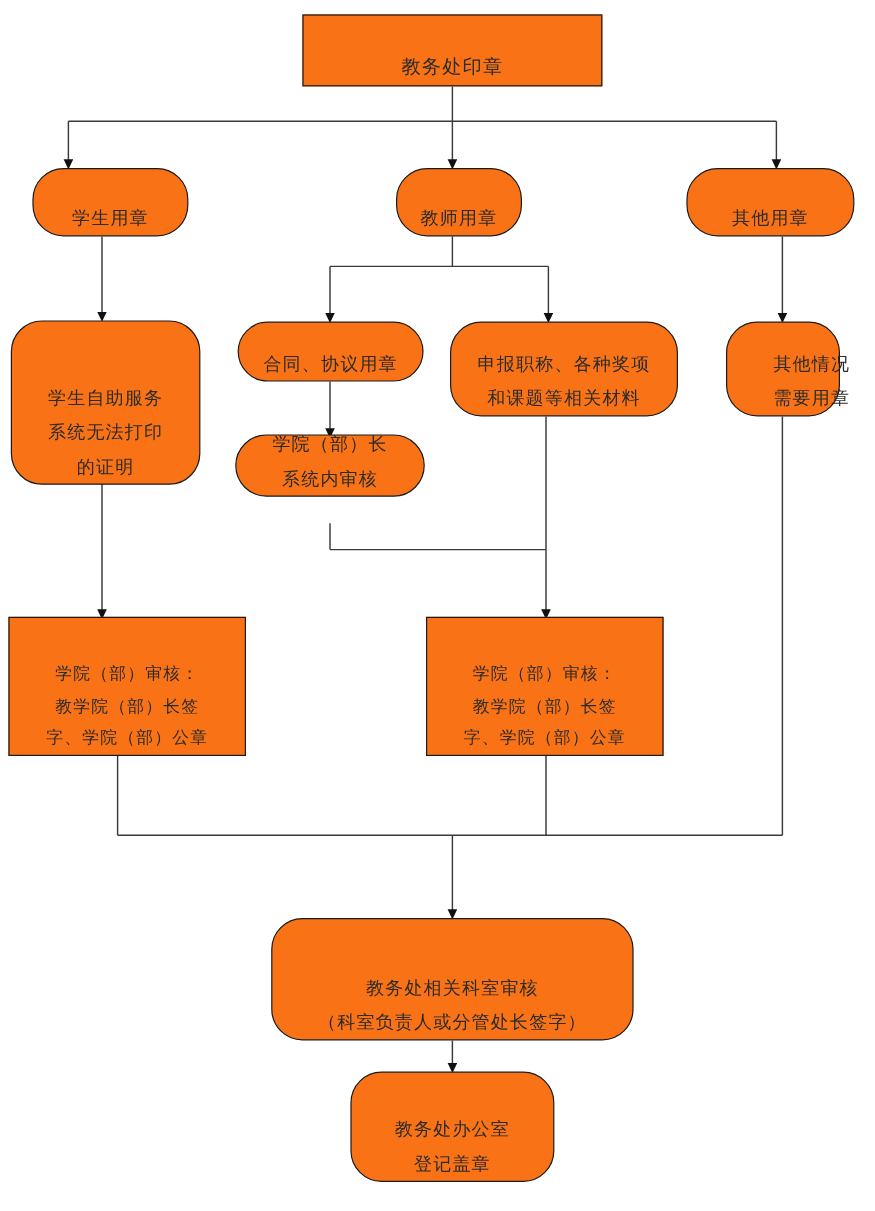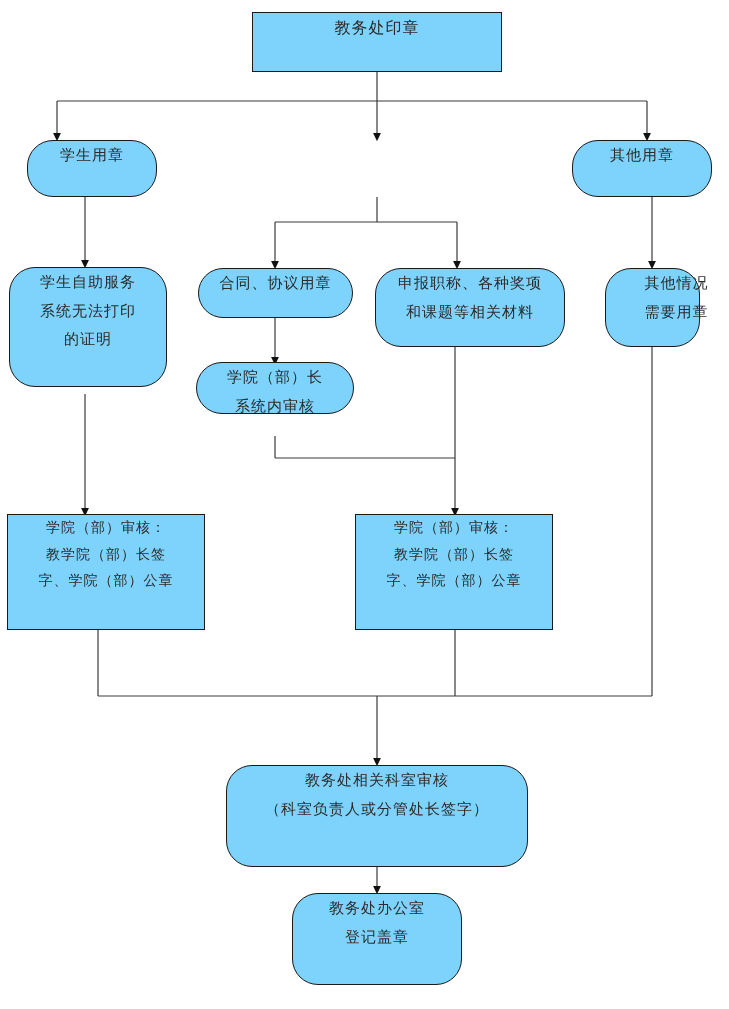--- a/index.html
+++ b/index.html
@@ -20,30 +20,29 @@
     left: 0;
     top: 0;
     width: 729px;
     height: 1009px;
     pointer-events: none;
   }
   .node {
     position: absolute;
     box-sizing: border-box;
     border: 1.5px solid #1a1a1a;
-    background: #7dd3fc;
+    background: #f97316;
     display: flex;
     flex-direction: column;
     align-items: center;
-    justify-content: flex-start;
+    justify-content: flex-end;
     color: #2b2b2b;
     letter-spacing: 1px;
     text-align: center;
     line-height: 1.9;
-    font-family: Liberation Serif, serif;
   }
   .node .ln {
     display: block;
     white-space: nowrap;
   }
   .fs16 { font-size: 16px; }
   .fs15 { font-size: 15px; border-radius: 26px; }
   .fs14 { font-size: 14px; }
 </style>
 </head>
@@ -94,26 +93,29 @@
   </svg>
 
   <div class="node fs16" style="left:252px; top:12px; width:250px; height:60px;">
     <span class="ln">教务处印章</span>
   </div>
 
   <div class="node fs15" style="left:27px; top:140px; width:130px; height:57px;">
     <span class="ln">学生用章</span>
   </div>
 
+  <div class="node fs15" style="left:330px; top:140px; width:105px; height:57px;">
+    <span class="ln">教师用章</span>
+  </div>
 
   <div class="node fs15" style="left:572px; top:140px; width:140px; height:57px;">
     <span class="ln">其他用章</span>
   </div>
 
-  <div class="node fs15" style="left:9px; top:267px; width:158px; height:120px;">
+  <div class="node fs15" style="left:9px; top:267px; width:158px; height:137px;">
     <span class="ln">学生自助服务</span>
     <span class="ln">系统无法打印</span>
     <span class="ln">的证明</span>
   </div>
 
   <div class="node fs15" style="left:198px; top:268px; width:155px; height:50px;">
     <span class="ln">合同、协议用章</span>
   </div>
 
   <div class="node fs15" style="left:375px; top:268px; width:190px; height:79px;">

